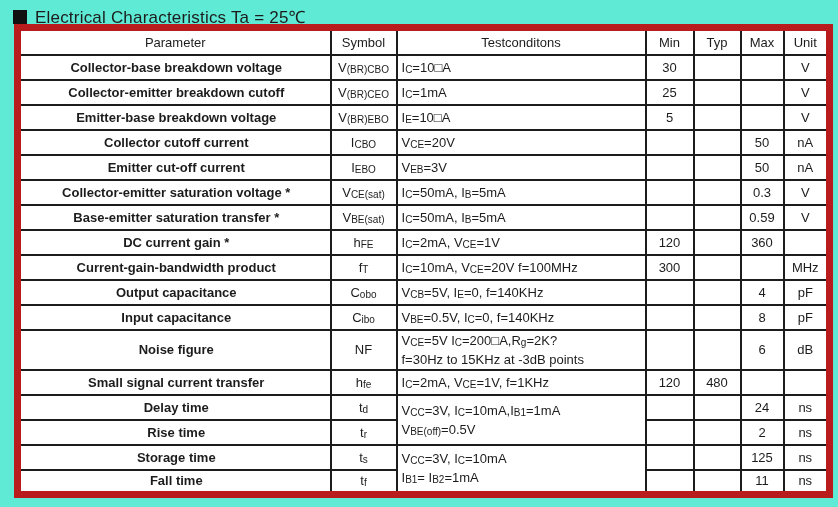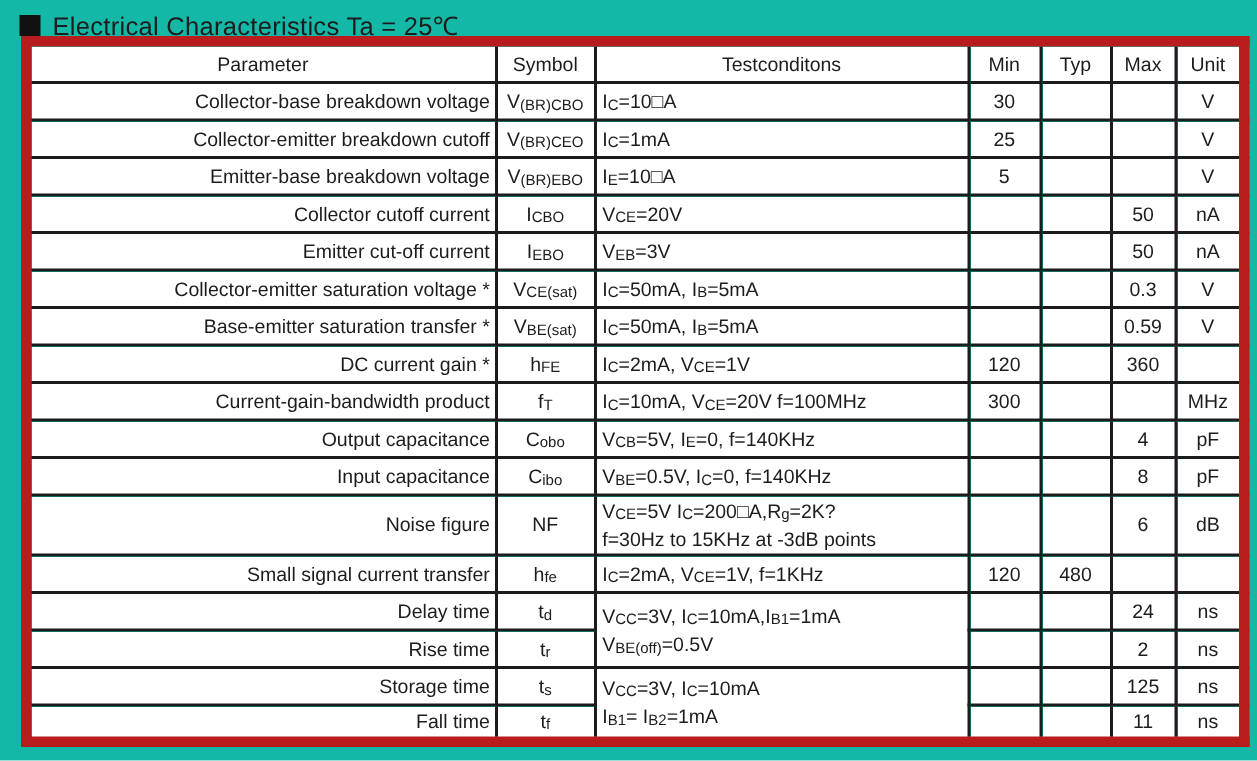--- a/index.html
+++ b/index.html
@@ -1,17 +1,17 @@
 <!DOCTYPE html>
 <html><head>
 <meta charset="utf-8">
 <style>
   html,body { margin:0; padding:0; background:#ffffff; }
   .page {
-    position:relative; width:838px; height:507px; background:#14b8a6;
+    position:relative; width:838px; height:507px; background:#5eead4;
     font-family:"Liberation Sans", sans-serif; color:#1c1c1c; overflow:hidden;
   }
   .title-row {
     position:absolute; left:13px; top:5px;
     display:flex; align-items:center; gap:8px;
   }
   .sq { display:inline-block; width:14px; height:14px; background:#111111; }
   .title-text { font-size:17px; letter-spacing:0.2px; color:#1c1c1c; white-space:nowrap; }
 
   table.spec {
@@ -22,21 +22,21 @@
   .spec th, .spec td {
     border:2px solid #1c1c1c;
     font-size:13px; font-weight:normal; color:#1c1c1c;
     padding:0 3px; overflow:hidden; white-space:nowrap;
     vertical-align:middle; background:#ffffff;
   }
   .spec thead tr { height:27px; }
   .spec tbody tr.normal { height:25px; }
   .spec tbody tr.tall { height:29px; }
   .spec th { text-align:center; }
-  td.param { text-align:right; padding-left:5px; }
+  td.param { text-align:center; padding-left:5px;font-weight:bold; }
   td.sym  { text-align:center; }
   td.cond { text-align:left; padding-left:4px; line-height:19px;margin-left:40px; }
   td.num  { text-align:center; }
   sub.ss { font-size:10px; vertical-align:baseline; position:relative; top:1px; line-height:0; }
   .cond div { white-space:nowrap; }
 </style>
 </head>
 <body>
 
 <div class="page">

